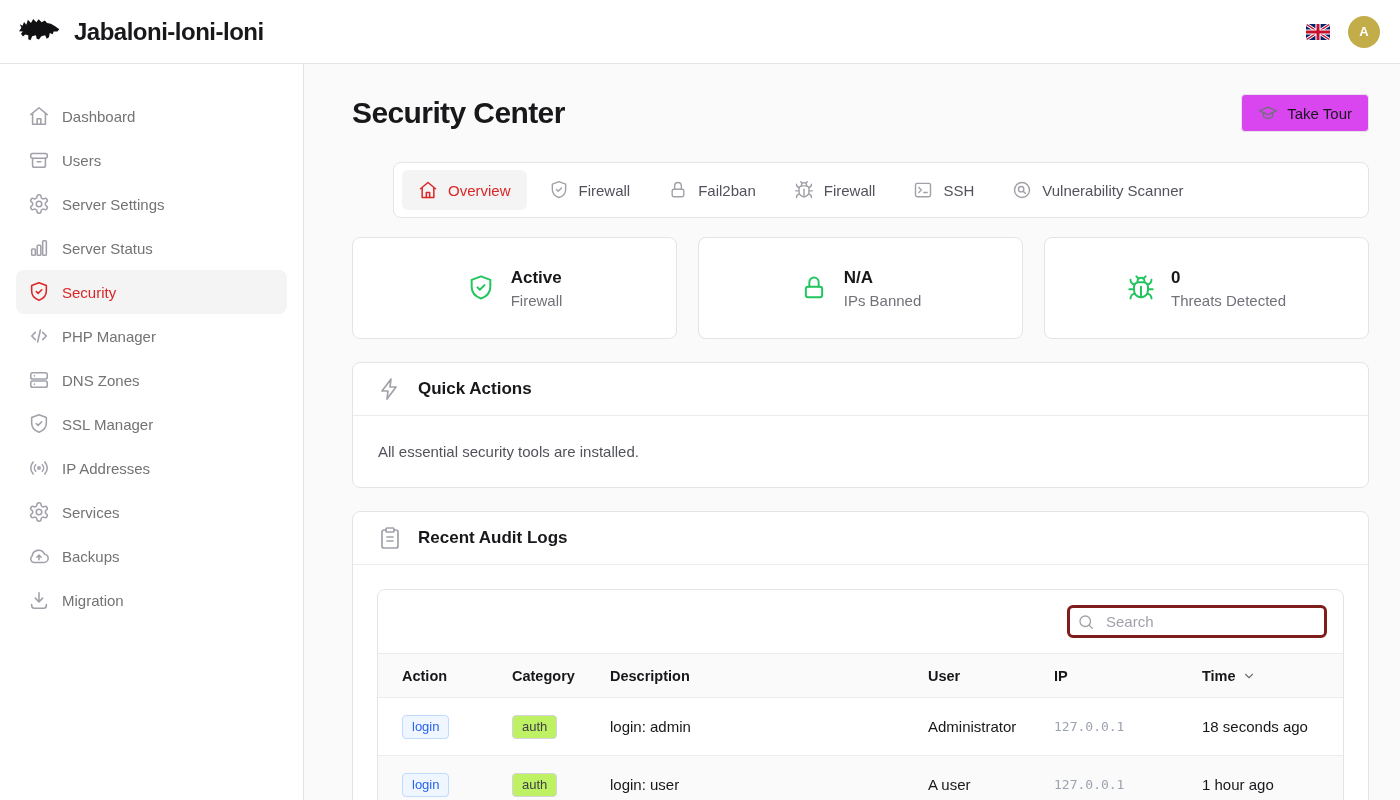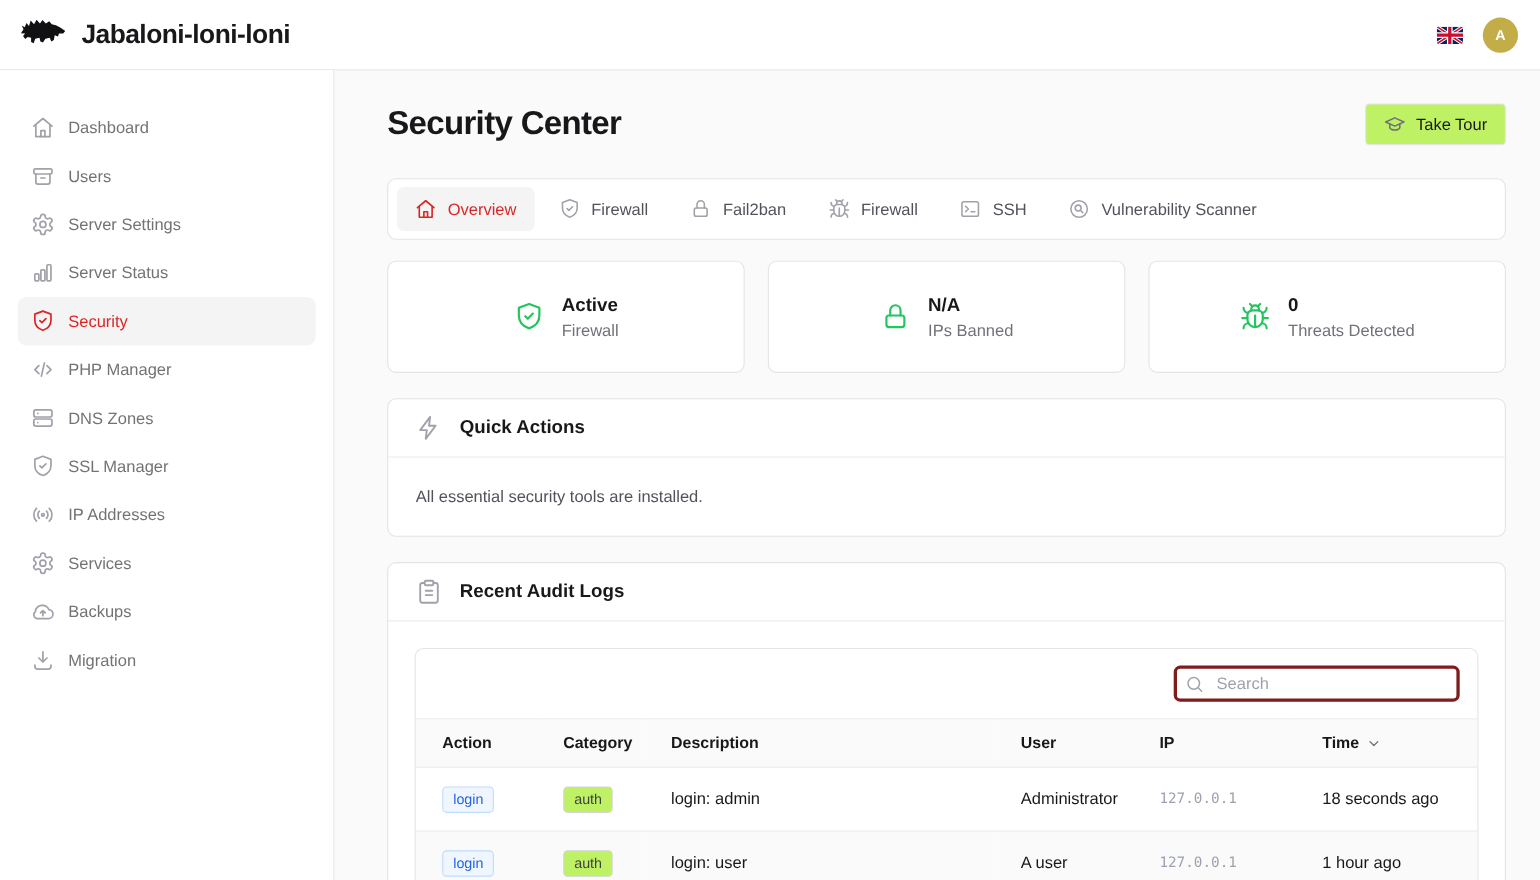--- a/index.html
+++ b/index.html
@@ -22,28 +22,28 @@
   .side-item { height:44px; display:flex; align-items:center; gap:12px; padding:0 12px;
     border-radius:8px; color:#737373; font-size:15px; cursor:pointer; }
   .side-item .ic { color:#a1a1aa; display:flex; }
   .side-item.active { background:#f4f4f5; color:#dc2626; }
   .side-item.active .ic { color:#dc2626; }
 
   .main { flex:1; padding:30px 31px 0 48px; overflow:hidden; }
 
   .page-head { display:flex; align-items:center; justify-content:space-between; }
   .page-title { font-size:30px; font-weight:700; letter-spacing:-.6px; line-height:38px; }
-  .tour-btn { display:flex; align-items:center; gap:9px; background:#bef264; border:1px solid #e4e4e7;
+  .tour-btn { display:flex; align-items:center; gap:9px; background:#d946ef; border:1px solid #e4e4e7;
     border-radius:4px; height:38px; padding:0 16px; font-size:15px; color:#18181b; cursor:pointer; }
   .tour-btn .ic { color:#71717a; display:flex; }
 
   .card { background:#fff; border:1px solid #e4e4e7; border-radius:8px; }
 
   
-  .tabs-card { margin-top:30px; height:56px; display:flex; align-items:center; padding:0 8px; gap:6px; }
+  .tabs-card { margin-top:30px; height:56px; display:flex; align-items:center; padding:0 8px; gap:6px;margin-left:41px; }
   .tab { display:flex; align-items:center; gap:10px; padding:0 16px; height:40px; border-radius:6px;
     font-size:15px; color:#52525b; cursor:pointer; white-space:nowrap; }
   .tab .ic { color:#a1a1aa; display:flex; }
   .tab.active { background:#f4f4f5; color:#dc2626; font-weight:500; }
   .tab.active .ic { color:#dc2626; }
 
   
   .stats-row { margin-top:19px; display:flex; gap:21px; }
   .stat-card { flex:1; height:102px; display:flex; align-items:center; padding:0 16px; gap:16px;justify-content:center; }
   .stat-card .ic { color:#22c55e; display:flex; }

